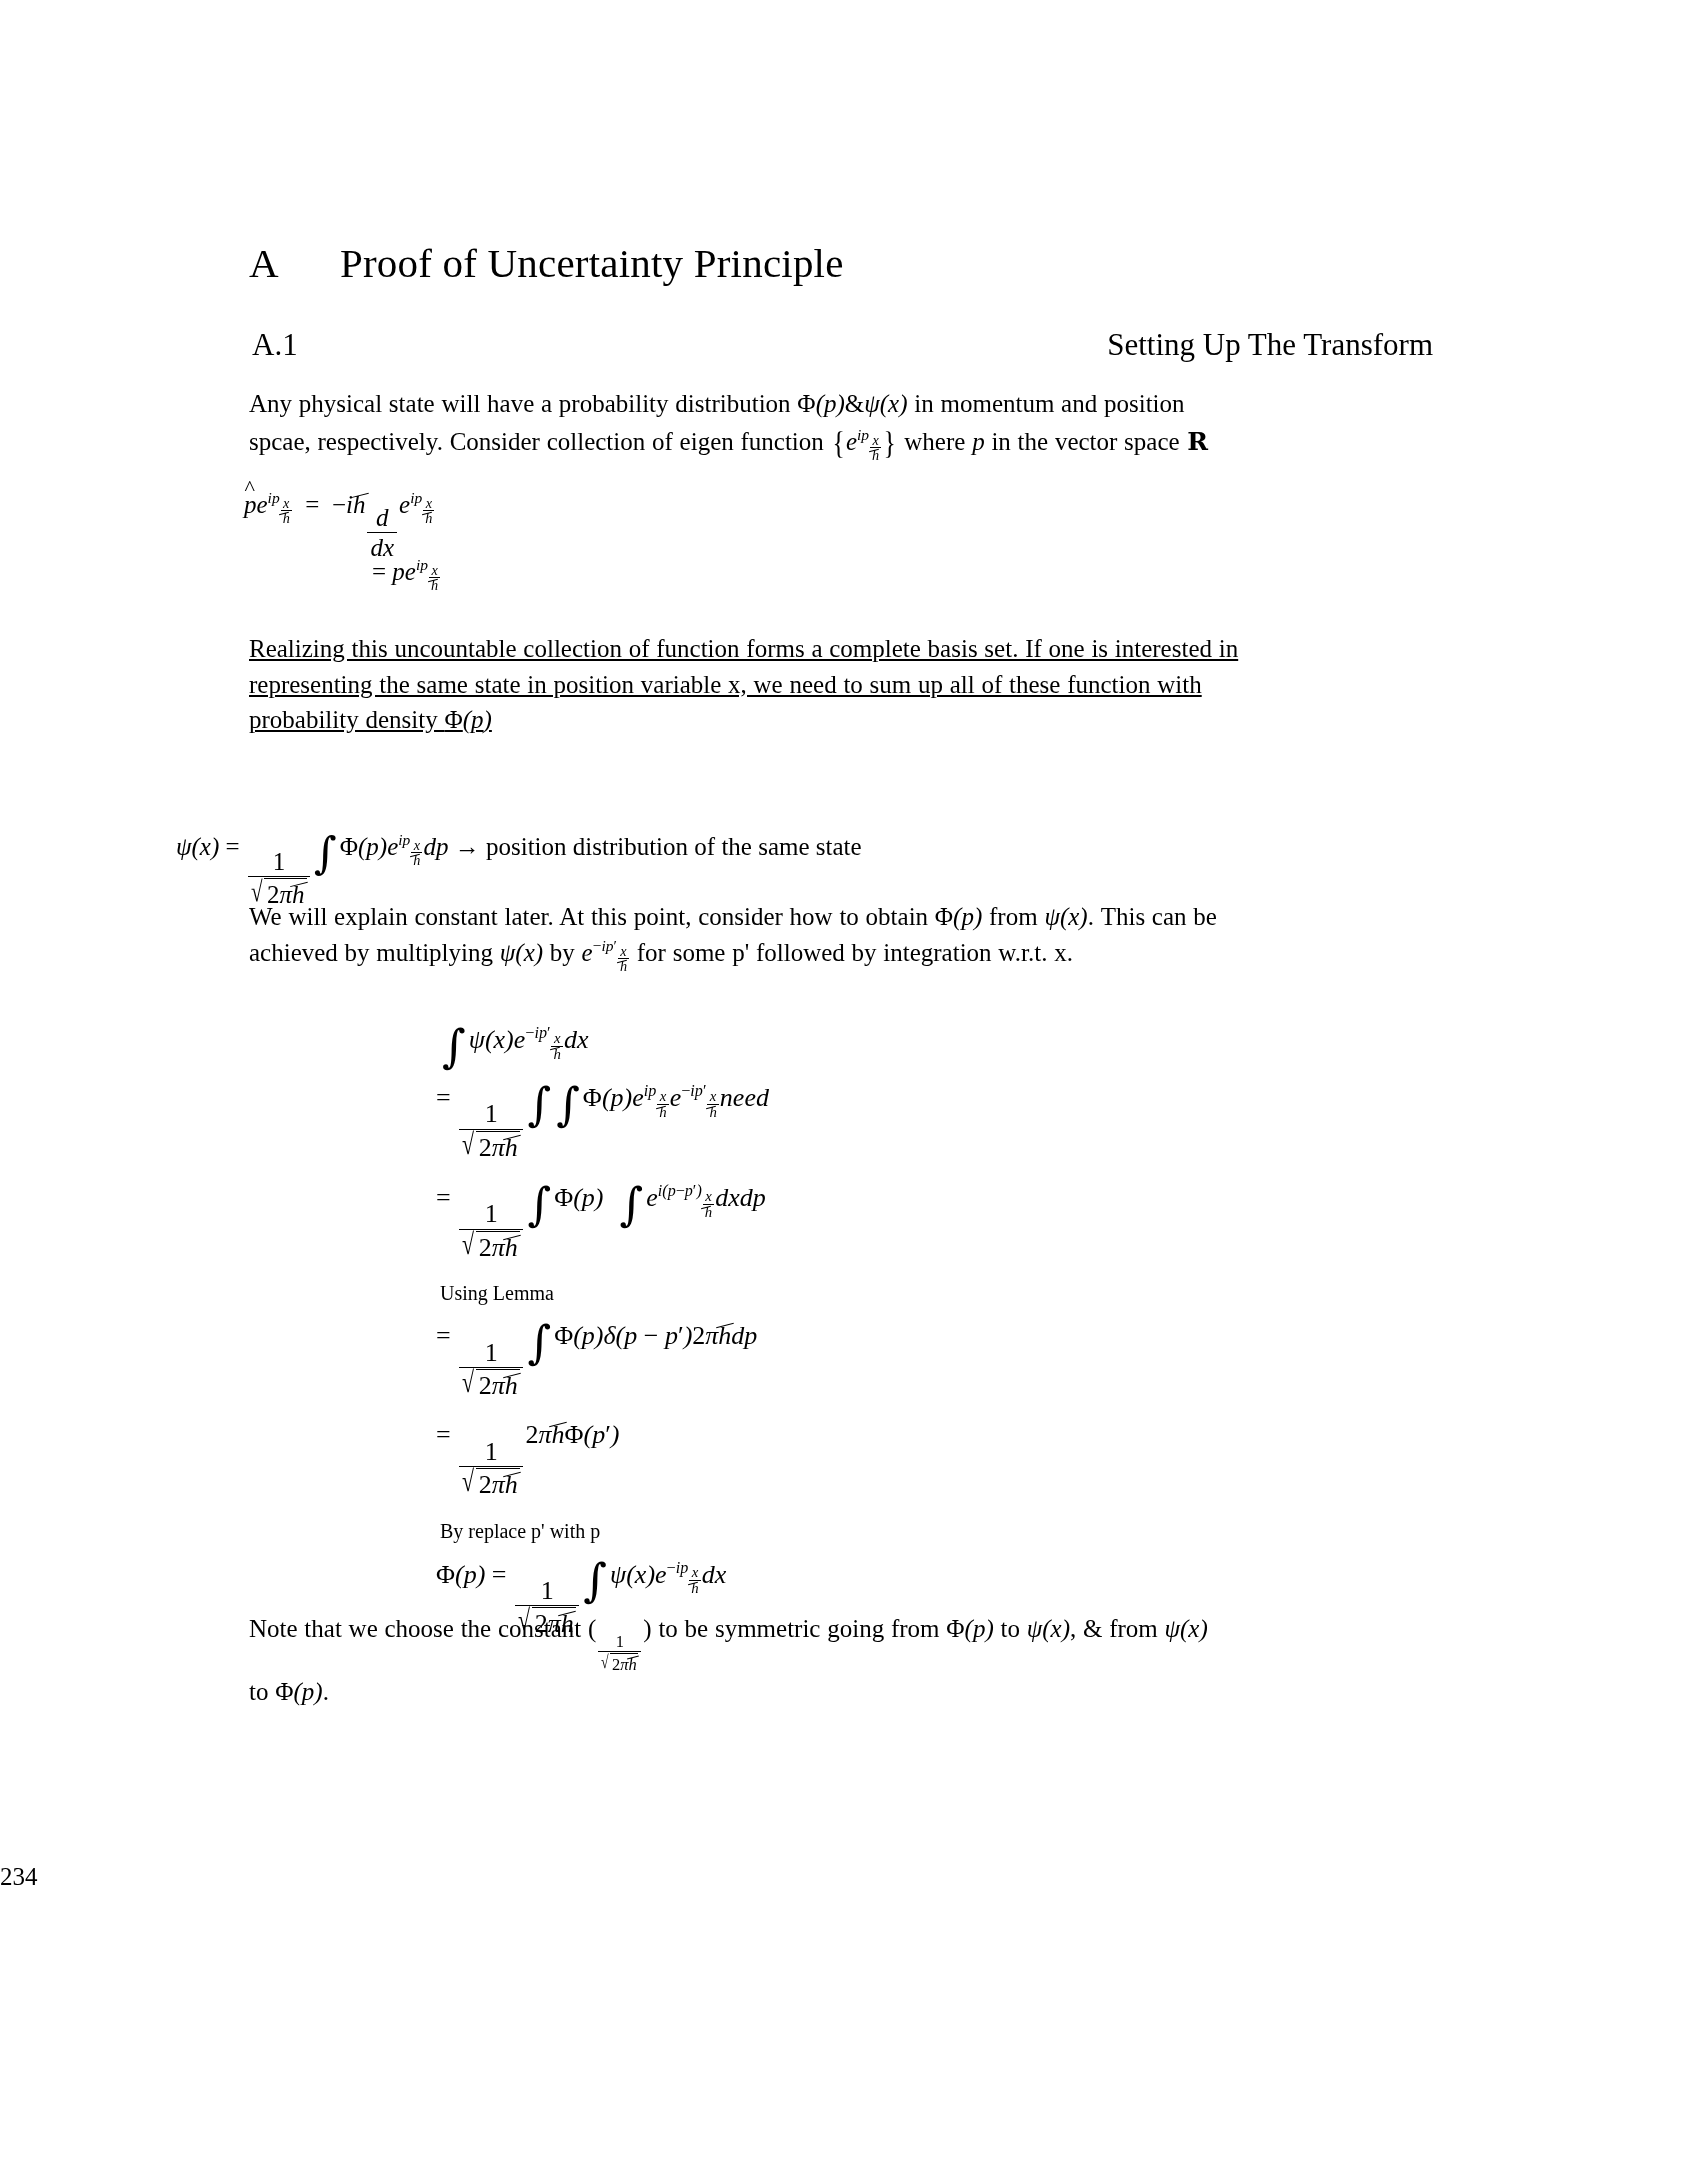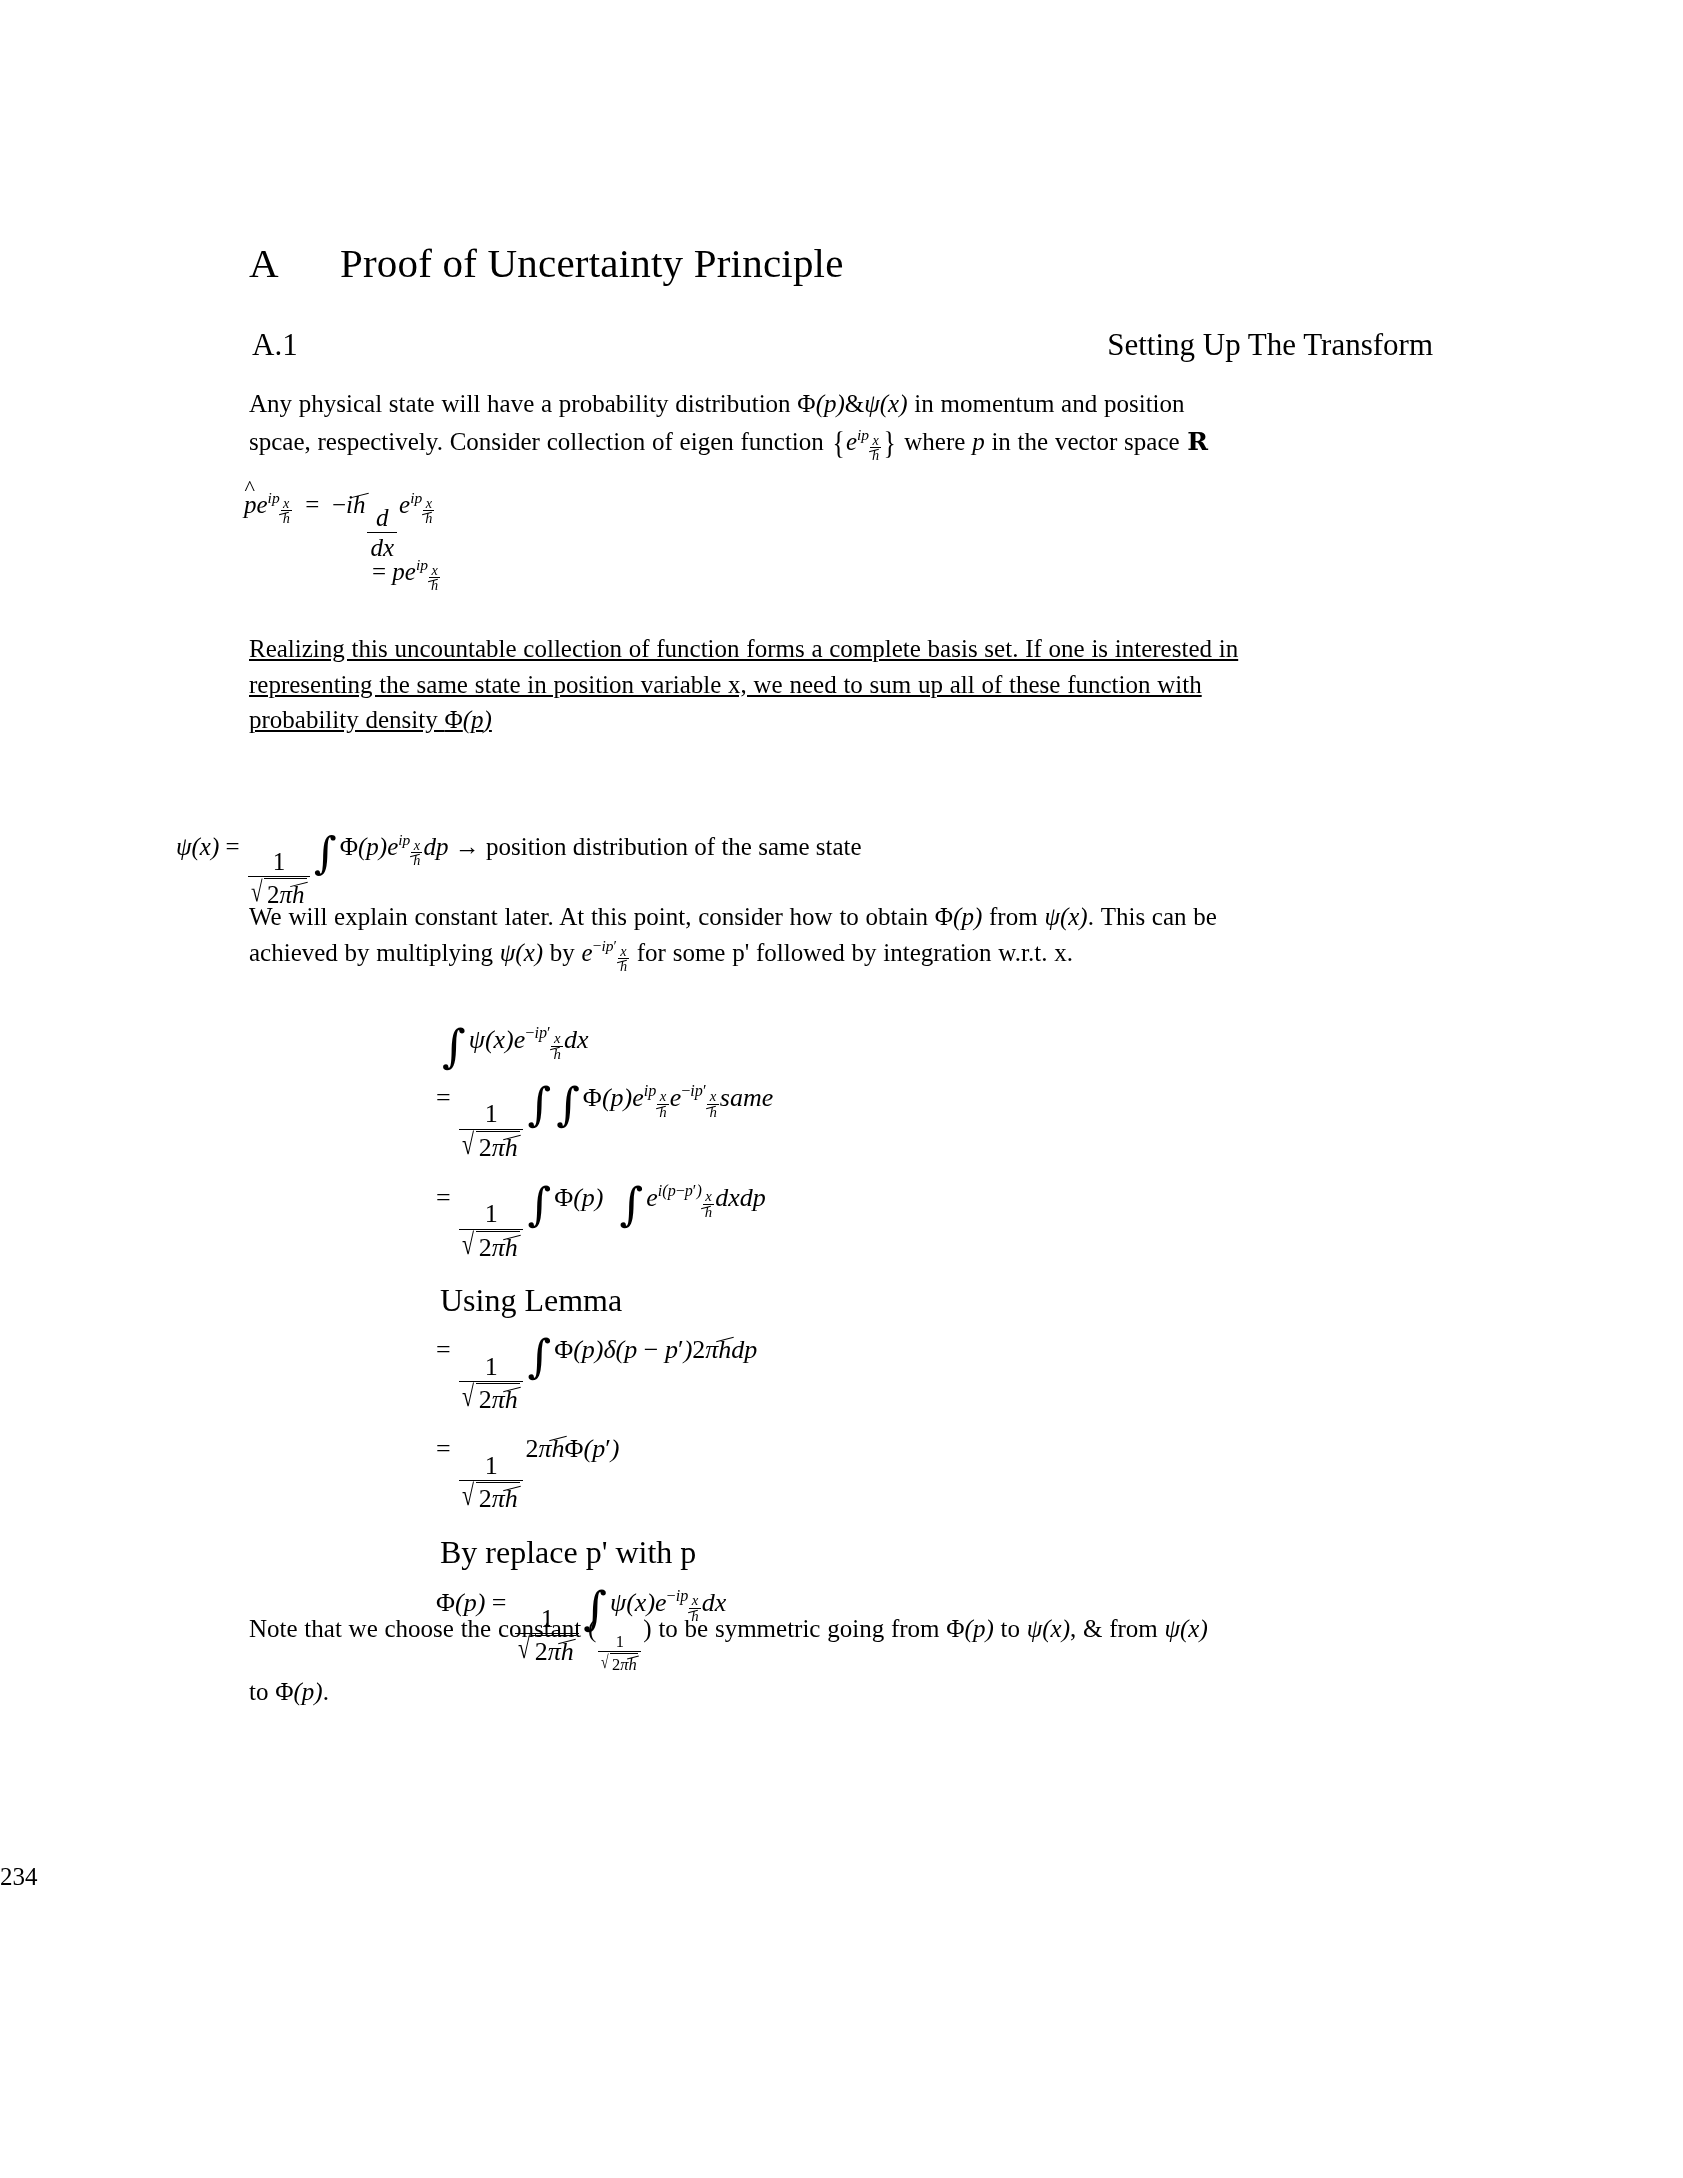--- a/index.html
+++ b/index.html
@@ -196,21 +196,21 @@
   .eq1  { position: absolute; left: 244px; top: 490px; }
   .eq2  { position: absolute; left: 372px; top: 557px; }
   .eq-psi { position: absolute; left: 176px; top: 832px; font-size: 28px; }
 
   .deriv {
     position: absolute;
     left: 440px;
     top: 1024px;
   }
   .deriv .row { white-space: nowrap; font-size: 26px; margin-bottom: 14px; }
-  .deriv .row.txt { font-style: normal; font-size: 32px; margin-bottom: 16px; }
+  .deriv .row.txt { font-style: normal; font-size: 20px; margin-bottom: 16px; }
   .deriv .row.eqrow { margin-bottom: 20px; }
 
   .pagenum {
     position: absolute;
     left: 0;
     top: 1843px;
     width: 1683px;
     text-align: left;
     font-size: 25px;
     margin-top: 20px;
@@ -312,21 +312,21 @@
     <div class="row math eqrow" style="margin-left:-4px;">
       <span class="up">=&nbsp;</span><span class="frac" style="vertical-align:-0.62em;">
           <span class="num-part up">1</span>
           <span class="den-part"><span class="sqrt"><span class="radicand"><span class="up">2</span><span class="mi">π</span><span class="hbar">h</span></span></span></span>
         </span><span class="intg">∫</span><span class="intg">∫</span><span class="up">Φ</span>(<span class="mi">p</span>)<span class="mi">e</span><sup class="ex"><span class="mi">ip</span><span class="xh">
             <span class="mi">x</span>
             <span class="hbar">h</span>
           </span></sup><span class="mi">e</span><sup class="ex"><span class="up">−</span><span class="mi">ip</span><span class="up">′</span><span class="xh">
             <span class="mi">x</span>
             <span class="hbar">h</span>
-          </span></sup><span class="mi">same</span>
+          </span></sup><span class="mi">need</span>
     </div>
 
     <div class="row math eqrow" style="margin-left:-4px;">
       <span class="up">=&nbsp;</span><span class="frac" style="vertical-align:-0.62em;">
           <span class="num-part up">1</span>
           <span class="den-part"><span class="sqrt"><span class="radicand"><span class="up">2</span><span class="mi">π</span><span class="hbar">h</span></span></span></span>
         </span><span class="intg">∫</span><span class="up">Φ</span>(<span class="mi">p</span>)<span class="wide-gap"></span><span class="intg">∫</span><span class="mi">e</span><sup class="ex"><span class="mi">i</span>(<span class="mi">p</span><span class="up">−</span><span class="mi">p</span><span class="up">′</span>)<span class="xh">
             <span class="mi">x</span>
             <span class="hbar">h</span>
           </span></sup><span class="mi">dxdp</span>

